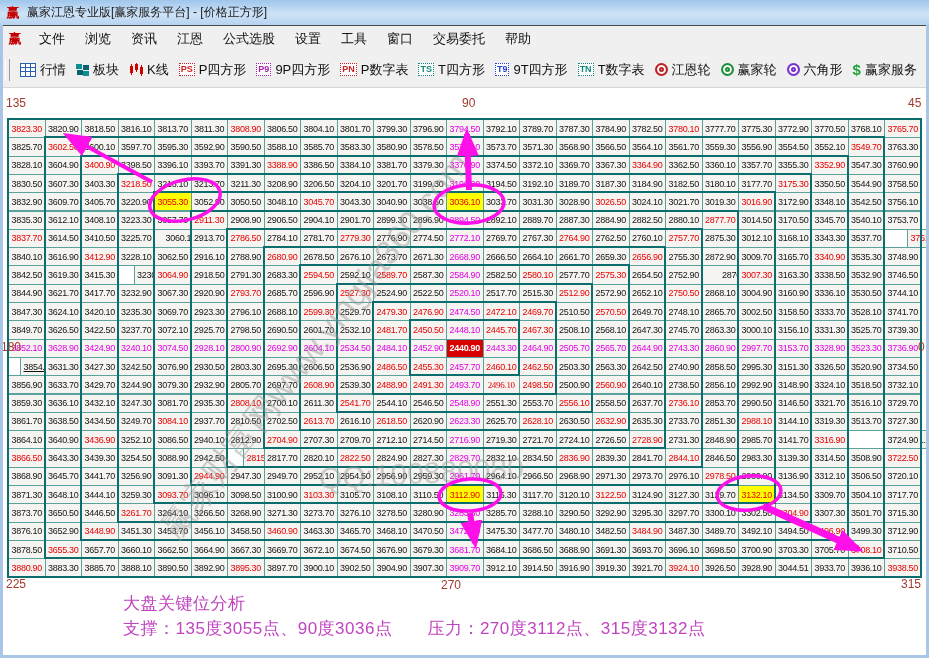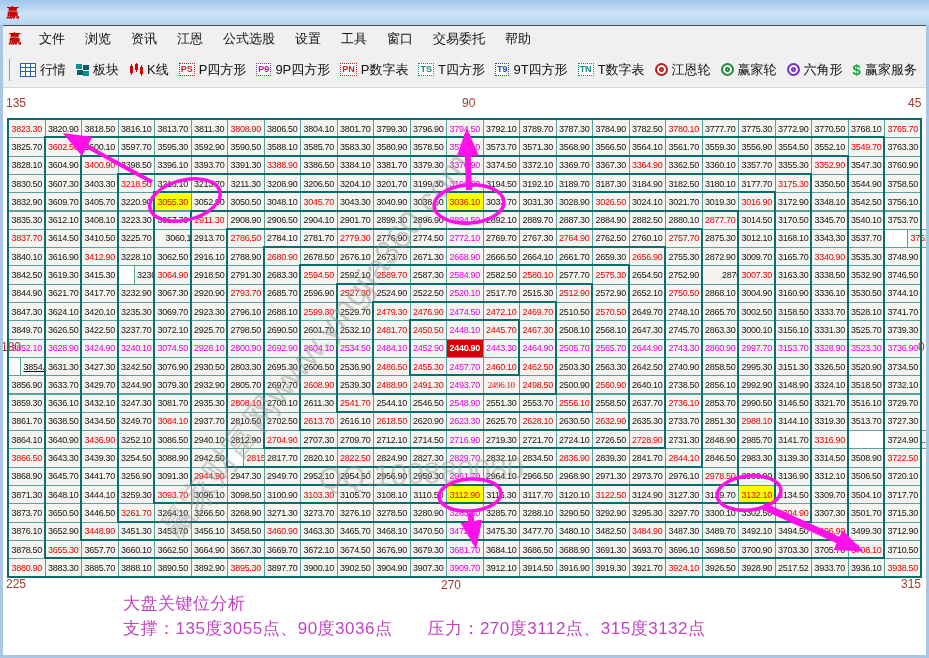--- a/index.html
+++ b/index.html
@@ -80,20 +80,21 @@
 </head>
 <body>
 
 <div id="app">
   <div class="frame" style="left:0;top:25px;width:3px;height:633px;"></div>
   <div class="frame" style="left:926px;top:25px;width:3px;height:633px;"></div>
   <div class="frame" style="left:0;top:655px;width:929px;height:3px;"></div>
 
   <div class="titlebar">
     <span class="logo">赢</span>
+    <span class="title">赢家江恩专业版[赢家服务平台] - [价格正方形]</span>
   </div>
 
   <div class="menubar">
     <span class="logo" style="margin-left:7px;">赢</span>
     <nav id="menu">
         <span class="menu-item">文件</span>
         <span class="menu-item">浏览</span>
         <span class="menu-item">资讯</span>
         <span class="menu-item">江恩</span>
         <span class="menu-item">公式选股</span>
@@ -777,21 +778,21 @@
       <div class="cell" style="left: 409.5px; top: 558.2px;">3907.30</div>
       <div class="cell mag" style="left: 446px; top: 558.2px;">3909.70</div>
       <div class="cell" style="left: 482.5px; top: 558.2px;">3912.10</div>
       <div class="cell" style="left: 519px; top: 558.2px;">3914.50</div>
       <div class="cell" style="left: 555.5px; top: 558.2px;">3916.90</div>
       <div class="cell" style="left: 592px; top: 558.2px;">3919.30</div>
       <div class="cell" style="left: 628.5px; top: 558.2px;">3921.70</div>
       <div class="cell red" style="left: 665px; top: 558.2px;">3924.10</div>
       <div class="cell" style="left: 701.5px; top: 558.2px;">3926.50</div>
       <div class="cell" style="left: 738px; top: 558.2px;">3928.90</div>
-      <div class="cell" style="left: 774.5px; top: 558.2px;">2517.52</div>
+      <div class="cell" style="left: 774.5px; top: 558.2px;">3044.51</div>
       <div class="cell" style="left: 811px; top: 558.2px;">3933.70</div>
       <div class="cell" style="left: 847.5px; top: 558.2px;">3936.10</div>
       <div class="cell red" style="left: 884px; top: 558.2px;">3938.50</div>
       <div class="ring" style="left: 408.5px; top: 319.3px; width: 111.5px; height: 56.9px;"></div>
       <div class="ring" style="left: 372px; top: 301px; width: 184.5px; height: 93.5px;"></div>
       <div class="ring" style="left: 335.5px; top: 282.7px; width: 257.5px; height: 130.1px;"></div>
       <div class="ring" style="left: 299px; top: 264.4px; width: 330.5px; height: 166.7px;"></div>
       <div class="ring" style="left: 262.5px; top: 246.1px; width: 403.5px; height: 203.3px;"></div>
       <div class="ring" style="left: 226px; top: 227.8px; width: 476.5px; height: 239.9px;"></div>
       <div class="ring" style="left: 189.5px; top: 209.5px; width: 549.5px; height: 276.5px;"></div>

